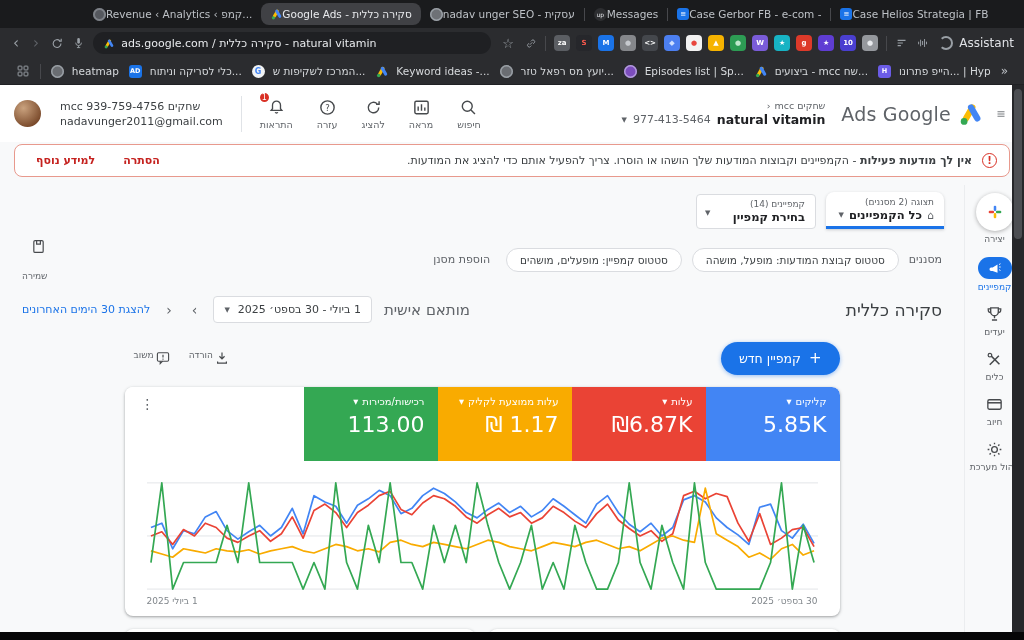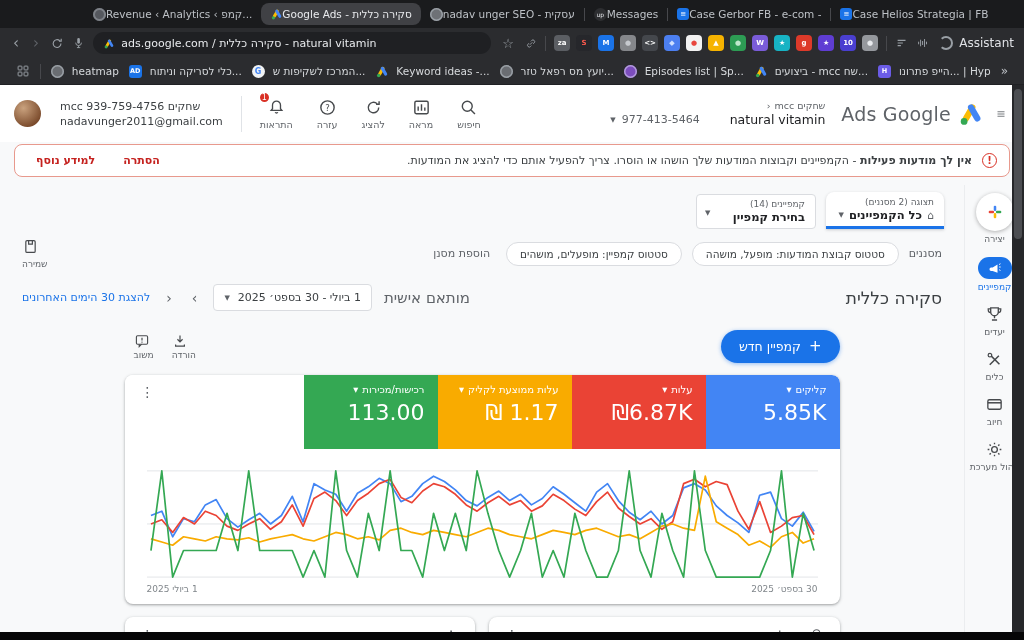--- a/index.html
+++ b/index.html
@@ -52,21 +52,21 @@
 
   
   .app { position:absolute; top:85px; left:0; right:0; height:555px; background:#f8f9fa; overflow:hidden; }
   .app-header { height:57px; background:#fff; display:flex; align-items:center; padding:0 14px; gap:10px; }
   .hamburger { padding:4px; }
   .logo-wrap { display:flex; align-items:center; gap:6px; }
   .logo-text { font-size:19px; color:#5f6368; letter-spacing:.2px; }
   .picker { display:flex; flex-direction:column; align-items:flex-start; gap:1px; margin:0 6px; }
   .picker-top { display:flex; align-items:center; gap:4px; font-size:9.5px; color:#5f6368; }
   .picker-main { display:flex; align-items:center; gap:6px; }
-  .picker-name { font-size:12.5px; font-weight:normal; color:#202124;margin-left:24px; }
+  .picker-name { font-size:12.5px; font-weight:bold; color:#202124; }
   .picker-id { font-size:11px; color:#5f6368; }
   .caret { font-size:7px; color:#5f6368; }
   .hnav { margin-inline-start:auto; display:flex; align-items:flex-start; gap:24px; }
   .hnav-item { display:flex; flex-direction:column; align-items:center; gap:2px; position:relative; }
   .hnav-item .lbl { font-size:9.5px; color:#5f6368; }
   .badge { position:absolute; top:-7px; left:-2px; background:#d93025; color:#fff; font-size:8px;
            min-width:13px; height:13px; border-radius:7px; display:flex; align-items:center;
            justify-content:center; border:2px solid #fff; }
   .hdr-sep { width:1px; height:36px; background:#e0e3e7; margin:0 8px; }
   .acct { display:flex; align-items:center; gap:19px; }
@@ -103,39 +103,39 @@
   .pick-box { background:#fff; border:1px solid #dadce0; border-radius:4px; padding:4px 10px;
               min-width:120px; position:relative; }
   .pick-main { margin-top:1px; display:flex; align-items:center; gap:6px; }
   .pick-box .caret { position:absolute; left:8px; top:14px; }
 
   .filters-row { display:flex; align-items:center; gap:10px; padding:9px 22px 8px; }
   .filters-label { font-size:11px; color:#5f6368; }
   .chip { background:#fff; border:1px solid #dadce0; border-radius:16px; padding:5px 13px;
           font-size:10.5px; color:#3c4043; font-weight:500; white-space:nowrap; }
   .add-filter { font-size:11px; color:#5f6368; margin:0 6px; }
-  .save-block { margin-inline-start:auto; display:flex; flex-direction:column; align-items:flex-end; gap:4px; }
+  .save-block { margin-inline-start:auto; display:flex; flex-direction:column; align-items:flex-start; gap:16px; }
   .save-block .lbl { font-size:9px; color:#5f6368; }
 
   .overview-row { display:flex; align-items:center; gap:12px; padding:7px 22px 6px; }
   .page-title { font-size:17px; color:#3c4043; }
   .spacer { flex:1; }
   .custom-lbl { font-size:15px; color:#5f6368; }
   .date-box { background:#fff; border:1px solid #dadce0; border-radius:4px; padding:6px 10px;
               display:flex; align-items:center; gap:8px; font-size:11px; color:#3c4043; }
   .chev { font-size:14px; color:#5f6368; padding:0 4px; }
   .last30 { font-size:11px; color:#1a73e8; white-space:nowrap; }
 
   .cards-col { width:715px; margin:4px auto 0; }
   .actions-row { display:flex; align-items:center; height:50px; }
   .new-campaign { background:#1a73e8; color:#fff; border:none; border-radius:20px; padding:9px 18px;
                   font-size:12.5px; display:flex; align-items:center; gap:8px;
                   box-shadow:0 1px 4px rgba(26,115,232,.45); font-family:inherit; }
   .new-campaign .plus { font-size:15px; line-height:1; }
-  .dl-fb { display:flex; flex-direction:column; align-items:flex-end; gap:1px; margin:0 9px; }
+  .dl-fb { display:flex; flex-direction:row; align-items:flex-start; gap:1px; margin:0 9px; }
   .dl-fb .lbl { font-size:9px; color:#5f6368; }
 
   .chart-card { background:#fff; border-radius:8px; overflow:hidden; margin-top:4px;
                 box-shadow:0 1px 2px rgba(60,64,67,.3), 0 1px 3px 1px rgba(60,64,67,.15); }
   .metrics-row { display:flex; height:74px; }
   .metric-seg { width:134px; flex:none; padding:9px 13px; color:#fff; display:flex; flex-direction:column; }
   .metric-label { display:flex; align-items:center; gap:4px; font-size:10px; }
   .metric-label .caret { color:#fff; font-size:6.5px; }
   .metric-value { font-size:22px; margin-top:5px; direction:ltr; text-align:right; white-space:nowrap; }
   .metric-spacer { flex:1; position:relative; background:#fff; }

